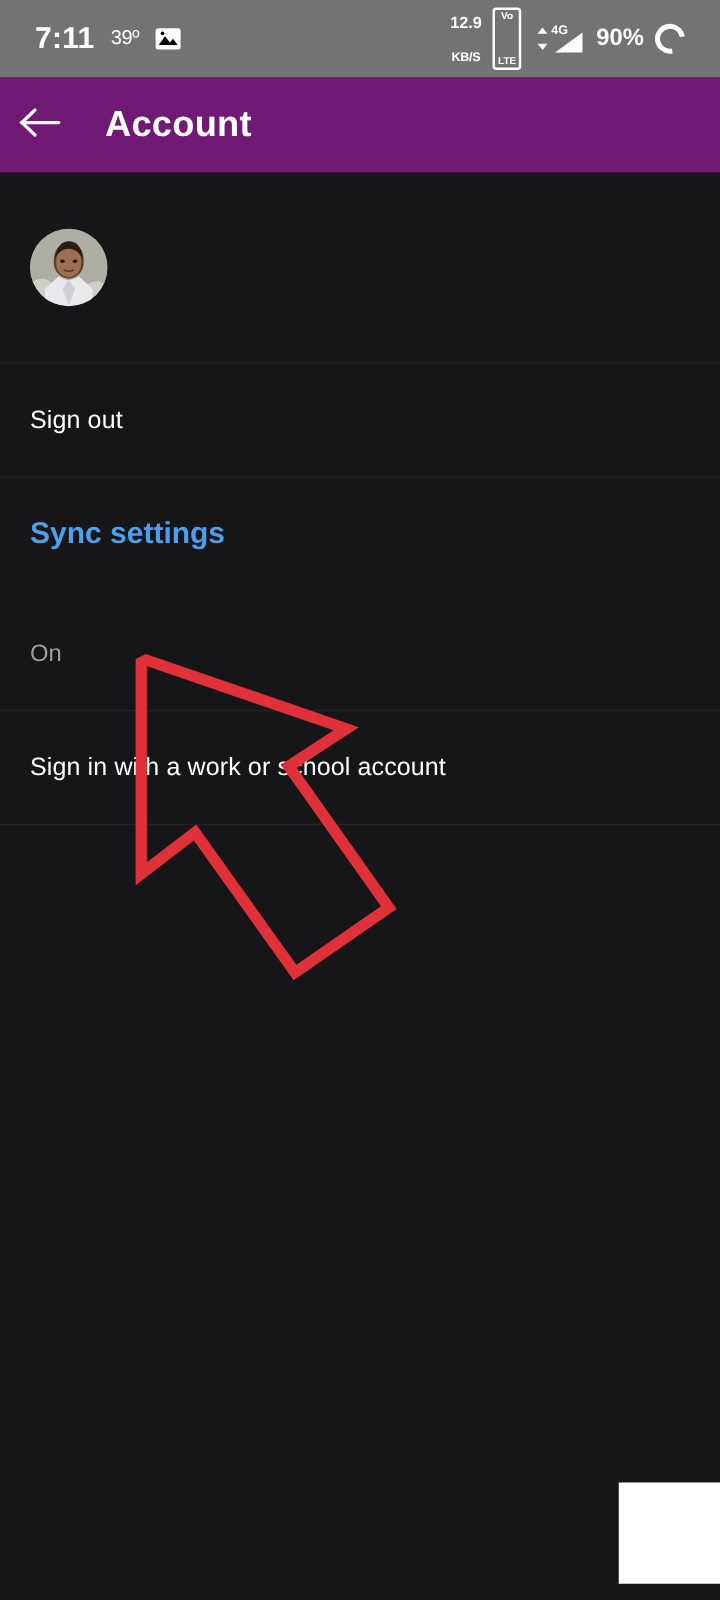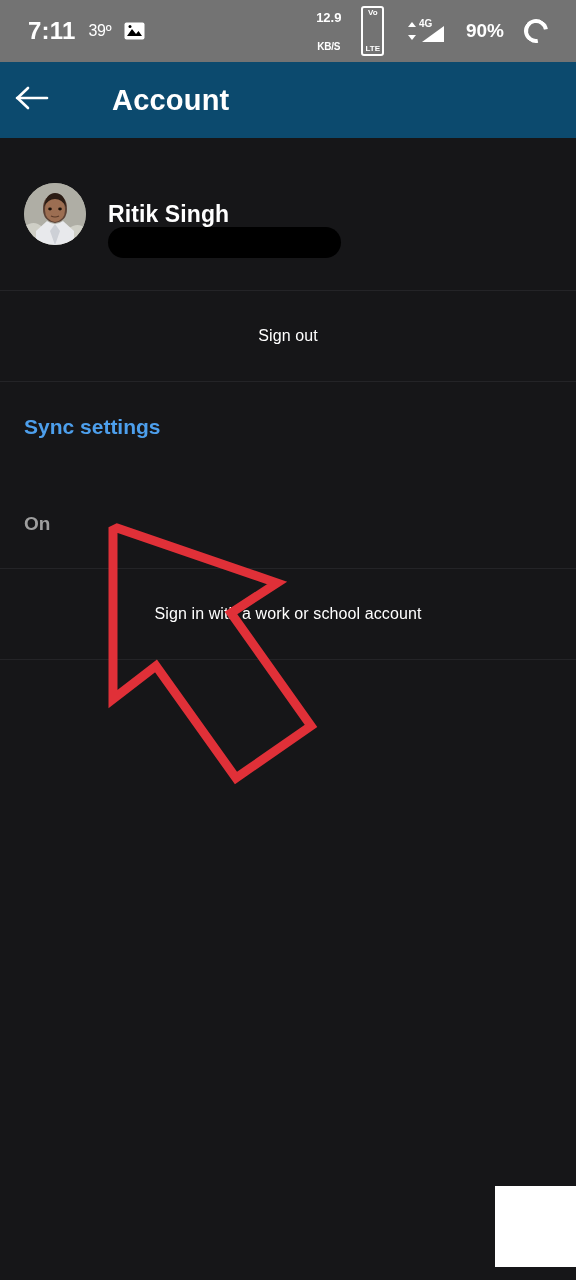--- a/index.html
+++ b/index.html
@@ -11,21 +11,21 @@
   }
   #screen { position:relative; width:576px; height:1280px; background:#161618; }
 
   
   .statusbar {
     position:absolute; top:0; left:0; width:576px; height:62px;
     background:#737373; display:flex; align-items:center;
     justify-content:space-between; padding:0 28px;
   }
   .sb-left  { display:flex; align-items:center; gap:13px; }
-  .sb-right { display:flex; align-items:center; gap:20px; }
+  .sb-right { display:flex; align-items:center; gap:9px; }
   .sb-time  { color:#fff; font-size:24px; font-weight:700; letter-spacing:.2px; }
   .sb-temp  { color:#fff; font-size:16px; font-weight:400; letter-spacing:-.3px;text-align:center; }
   .sb-photo-ic { width:21px; height:18px; display:block; }
   .sb-net { display:flex; flex-direction:column; align-items:center; line-height:1; }
   .sb-net .n1 { color:#fff; font-size:13px; font-weight:700; }
   .sb-net .n2 { color:#fff; font-size:10px; font-weight:700; letter-spacing:-.2px; margin-top:18px; }
   .sb-volte {
     border:2px solid #fff; border-radius:3px; padding:1px 2px;
     display:flex; flex-direction:column; align-items:center; line-height:1;
   }
@@ -34,21 +34,21 @@
   .sb-sig { display:flex; align-items:flex-start; gap:1px; }
   .sb-batt-txt { color:#fff; font-size:19px; font-weight:700; }
   .sb-batt-ring {
     width:24px; height:24px; border-radius:50%;
     border:4px solid #fff; border-right-color:transparent; transform:rotate(35deg);
   }
 
   
   .appbar {
     position:absolute; top:62px; left:0; width:576px; height:76px;
-    background:#0c4a6e; display:flex; align-items:center;gap:28px;
+    background:#701a75; display:flex; align-items:center;
   }
   .back-btn { width:64px; height:76px; display:flex; align-items:center; justify-content:center; }
   .appbar-title { color:#fff; font-size:29px; font-weight:700; margin-left:20px; letter-spacing:.2px; }
 
   
   .content { position:absolute; top:138px; left:0; width:576px; bottom:0; background:#161618; }
 
   .profile { position:relative; height:152px; padding:0 24px; display:flex; align-items:center; }
   .avatar {
     width:62px; height:62px; border-radius:50%; overflow:hidden; flex:none;
@@ -60,23 +60,23 @@
   .redact-bar {
     position:absolute; left:0; top:26px; width:233px; height:31px;
     background:#000; border-radius:16px;
   }
 
   .divider { height:1px; background:#242427; width:100%; }
 
   .row { padding:0 24px; display:flex; flex-direction:column; justify-content:center; }
   .row-tall { height:90px; }
   .row-sync { height:96px; }
-  .row-title { color:#fff; font-size:16px; font-weight:400; letter-spacing:.1px;text-align:center; }
-  .row-sub { color:#9e9e9e; font-size:19px; font-weight:700; margin-top:7px; }
-  .section-head { color:#4d9fec; font-size:21px; font-weight:700; }
+  .row-title { color:#fff; font-size:20px; font-weight:400; letter-spacing:.1px; }
+  .row-sub { color:#9e9e9e; font-size:19px; font-weight:400; margin-top:7px; }
+  .section-head { color:#4d9fec; font-size:24px; font-weight:700; }
 
   
   .annot { position:absolute; left:0; top:0; width:576px; height:1280px; pointer-events:none; }
 
   
   .white-box { position:absolute; left:495px; top:1186px; width:81px; height:81px; background:#fff; }
 </style>
 </head>
 <body>
 
@@ -148,24 +148,20 @@
             <path d="M31 14 Q41 14 41 27 Q41 37 31 39 Q21 37 21 27 Q21 14 31 14 Z" fill="#9c6e52"></path>
             <path d="M20 24 Q22 10 31 10 Q41 10 42 24 Q38 16 31 16 Q24 16 20 24 Z" fill="#2b1c14"></path>
             <ellipse cx="26" cy="26" rx="1.8" ry="1.4" fill="#1a1008"></ellipse>
             <ellipse cx="36" cy="26" rx="1.8" ry="1.4" fill="#1a1008"></ellipse>
             <path d="M27 33 Q31 35 35 33" stroke="#5b3a28" stroke-width="1.2" fill="none"></path>
             <path d="M23 38 Q31 44 39 38 L50 48 L50 62 L12 62 L12 48 Z" fill="#e8e9ec"></path>
             <path d="M31 41 L36 48 L31 62 L26 48 Z" fill="#cdd0d6"></path>
           </g>
         </svg>
       </div>
-      <div class="profile-text">
-        <div class="profile-name">Ritik Singh</div>
-        <div class="redact-bar"></div>
-      </div>
     </div>
 
     <div class="divider"></div>
 
     <div class="row row-tall">
       <div class="row-title">Sign out</div>
     </div>
 
     <div class="divider"></div>
 

